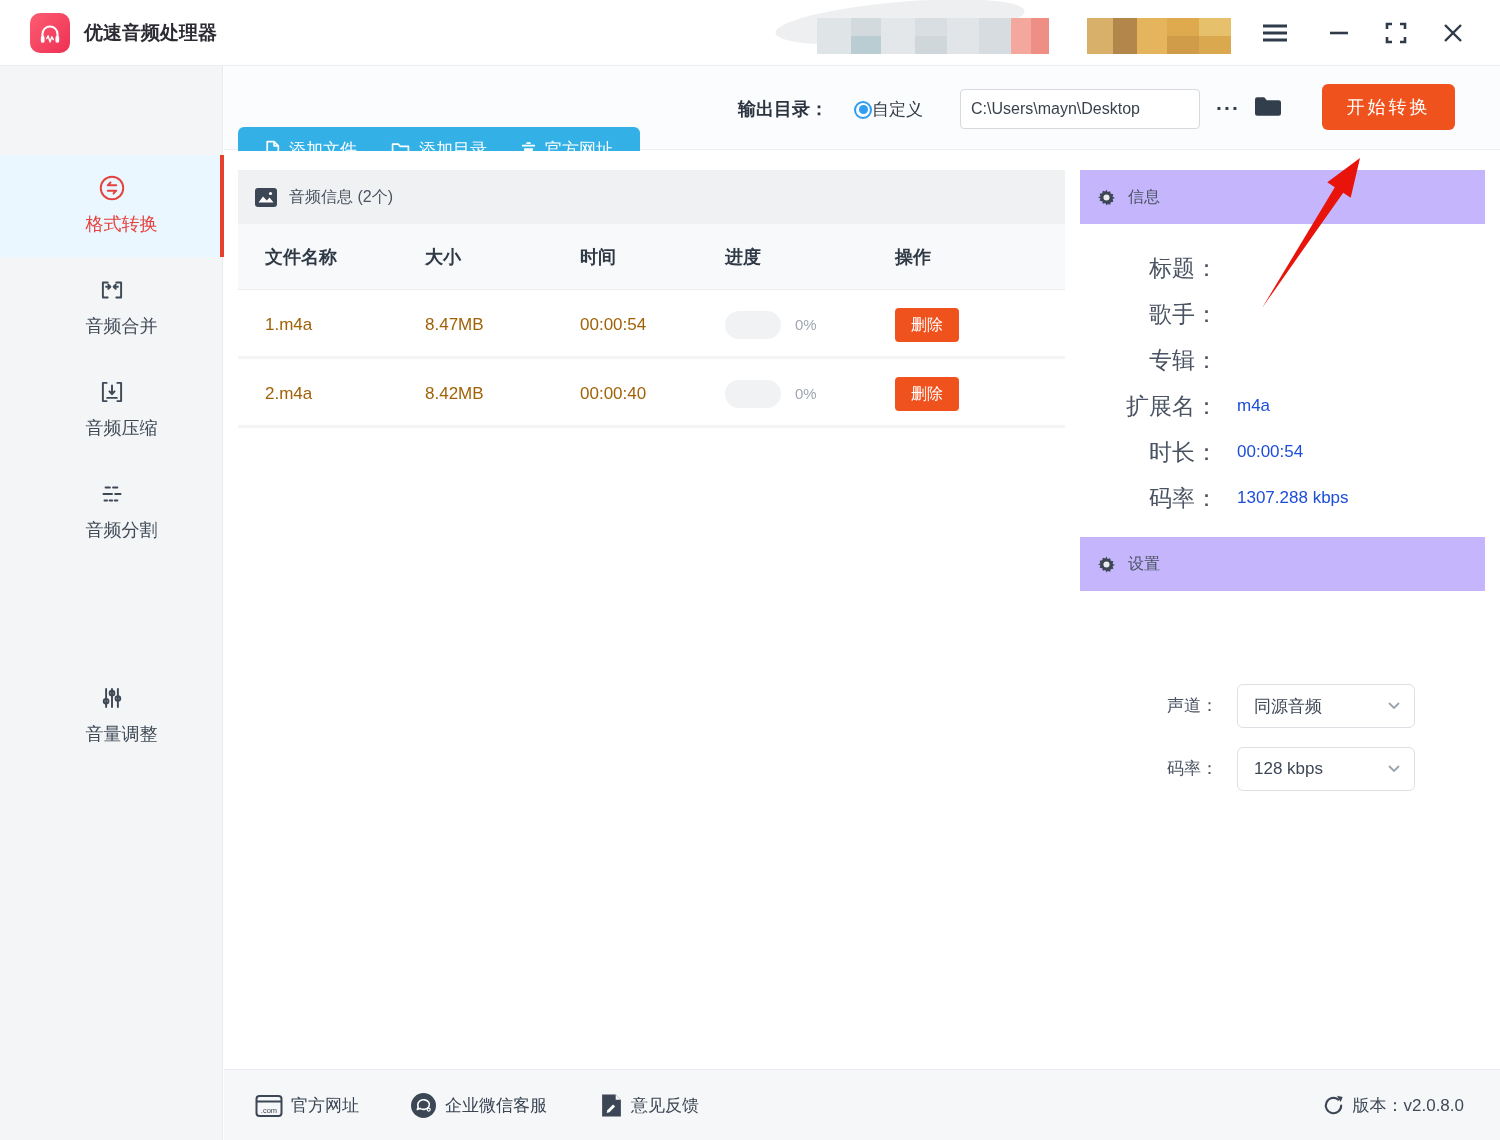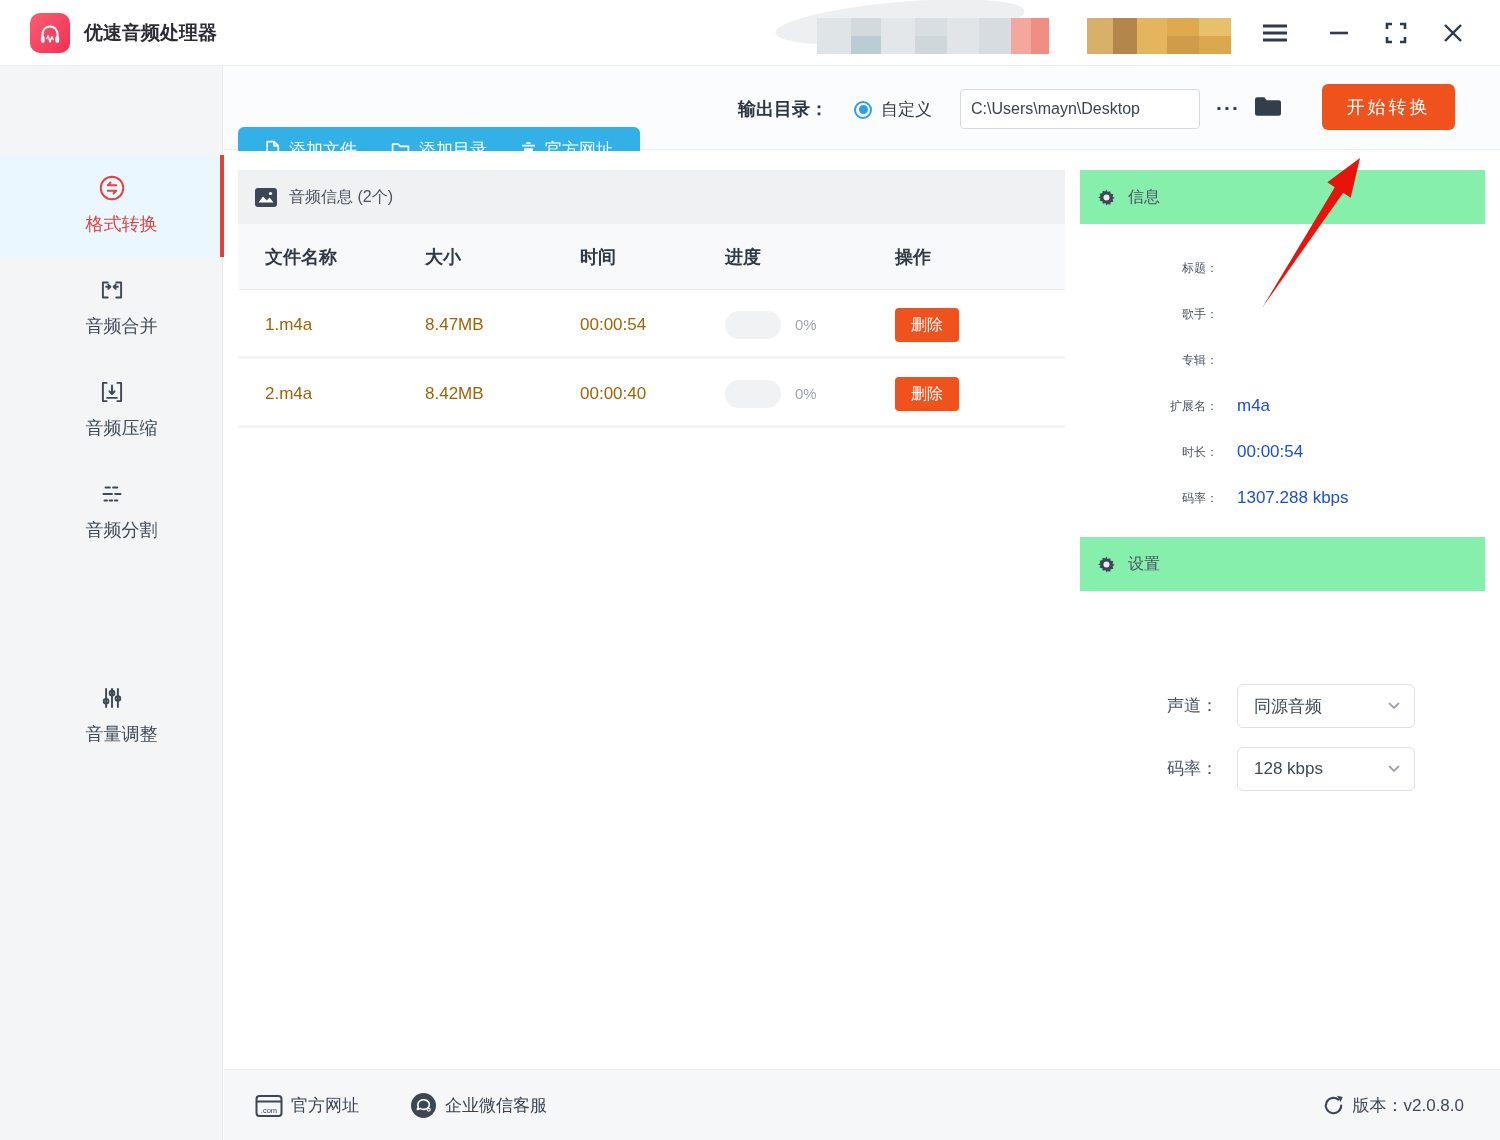--- a/index.html
+++ b/index.html
@@ -33,53 +33,53 @@
   .side-item.active::after { content:""; position:absolute; right:-1px; top:0; bottom:0; width:4px; background:#e8402e; }
   
   .toolbar { position:absolute; left:224px; right:0; top:66px; height:84px;
     background:#fbfcfd; border-bottom:1px solid #eef0f2; }
   .btn-group { position:absolute; left:14px; top:21px; height:45px; background:#33b1e7;
     border-radius:6px; display:flex; align-items:center; padding:0 10px;margin-top:40px; }
   .blue-btn { display:flex; align-items:center; gap:9px; padding:0 17px; height:45px;
     color:#fff; font-size:17px; cursor:pointer; }
   .out-label { position:absolute; left:514px; top:21px; height:45px; line-height:45px;
     font-size:18px; font-weight:600; color:#2b3440; }
-  .radio-wrap { position:absolute; left:630px; top:21px; height:45px; display:flex; align-items:center; gap:9px; cursor:pointer;font-family:Liberation Serif, serif; }
+  .radio-wrap { position:absolute; left:630px; top:21px; height:45px; display:flex; align-items:center; cursor:pointer;font-family:Liberation Serif, serif; }
   .radio { width:18px; height:18px; border-radius:50%; border:2px solid #2e9df2;
     display:flex; align-items:center; justify-content:center; }
   .radio .dot { width:9px; height:9px; border-radius:50%; background:#2e9df2; }
   .radio-label { font-size:17px; color:#323b46; }
   .path-input { position:absolute; left:736px; top:23px; width:240px; height:40px;
     border:1px solid #d6dade; border-radius:4px; background:#fff; padding:0 6px 0 10px;
     font-size:16px; color:#3a424d; font-family:inherit; white-space:nowrap; overflow:hidden; }
   .more-btn { position:absolute; left:986px; top:23px; width:36px; height:40px; line-height:38px;
     text-align:center; font-size:21px; font-weight:bold; color:#333e4a; letter-spacing:1px; cursor:pointer; }
   .browse-folder { position:absolute; left:1030px; top:29px; cursor:pointer; }
   .start-btn { position:absolute; left:1098px; top:18px; width:133px; height:46px;
     background:#f0521e; border:none; border-radius:6px; color:#fff; font-size:18px;
     letter-spacing:3px; font-family:inherit; cursor:pointer; }
   
   .main { position:absolute; left:224px; right:0; top:151px; bottom:71px; background:#fff; }
   .table-panel { position:absolute; left:14px; top:19px; width:827px; height:890px; background:#fff; }
   .right-panel { position:absolute; left:856px; top:19px; width:405px; height:890px; background:#fff; }
   .panel-strip { height:54px; background:#f0f1f3; display:flex; align-items:center; padding-left:17px; gap:12px; }
-  .right-panel .panel-strip { background:#86efac;text-align:right; }
+  .right-panel .panel-strip { background:#c4b5fd;text-align:right; }
   .strip-title { font-size:16px; color:#4a5360; }
   .cols-row { position:relative; height:66px; background:#f8f9fa; border-bottom:1px solid #ececef; }
   .col-h { position:absolute; top:0; height:66px; line-height:66px; font-size:18px; font-weight:bold; color:#2f3945; }
   .f-row { position:relative; height:69px; background:#fff; border-bottom:3px solid #f3f4f6; }
   .cell { position:absolute; top:0; height:69px; line-height:69px; font-size:17px; color:#a16207; }
   .pill { position:absolute; left:487px; top:21px; width:56px; height:28px; border-radius:14px; background:#f1f2f4; }
   .pct { position:absolute; left:557px; top:0; height:69px; line-height:69px; font-size:15px; color:#a0a7b0; }
   .del-btn { position:absolute; left:657px; top:18px; width:64px; height:34px; background:#f0521e;
     border:none; border-radius:4px; color:#fff; font-size:16px; font-family:inherit; cursor:pointer; }
   
   .info-field { position:absolute; left:0; width:405px; height:46px; }
   .if-label { position:absolute; left:0; top:0; width:138px; height:46px; line-height:46px;
-    text-align:right; font-size:12px; color:#4a5362; }
+    text-align:right; font-size:23px; color:#4a5362; }
   .if-value { position:absolute; left:157px; top:0; height:46px; line-height:46px; font-size:17px; color:#1d4ed8; }
   .set-field { position:absolute; left:0; width:405px; height:44px; }
   .dropdown { position:absolute; left:157px; top:0; width:178px; height:44px; background:#fff;
     border:1.5px solid #dcdfe4; border-radius:6px; display:flex; align-items:center;
     padding:0 14px 0 16px; cursor:pointer; }
   .dd-value { flex:1; font-size:17px; color:#3f4856; }
   .sf-label { position:absolute; left:0; top:0; width:138px; height:44px; line-height:44px;
     text-align:right; font-size:17px; color:#4a5362; }
   
   .footer { position:absolute; left:224px; right:0; bottom:0; height:71px;
@@ -365,20 +365,28 @@
     <span>官方网址</span>
   </div>
   <div class="foot-item" style="left:186px">
     <svg width="27" height="27" viewBox="0 0 27 27">
       <circle cx="13.5" cy="13.5" r="12.5" fill="#3c4654"></circle>
       <path d="M7.8 12.6 a5.8 4.8 0 1 1 2.3 3.8 l-2.8 1 1-2.4 a4.8 4.8 0 0 1 -.5 -2.4z" fill="none" stroke="#fff" stroke-width="1.6" stroke-linejoin="round"></path>
       <circle cx="18.7" cy="17.6" r="1.5" fill="#3c4654" stroke="#fff" stroke-width="1.2"></circle>
     </svg>
     <span>企业微信客服</span>
   </div>
+  <div class="foot-item" style="left:376px">
+    <svg width="23" height="25" viewBox="0 0 22 24">
+      <path d="M2 1.5 h13 l5 5 v16 H2 z" fill="#3c4654"></path>
+      <path d="M15 1.5 v5 h5 z" fill="#f6f7f9"></path>
+      <path d="M7 16.5 l5.5 -5.5 2 2 -5.5 5.5 -2.6 .6 z" fill="#fff"></path>
+    </svg>
+    <span>意见反馈</span>
+  </div>
   <div class="version">
     <svg width="23" height="23" viewBox="0 0 24 24">
       <path d="M20 12 a8 8 0 1 1 -3 -6.2" fill="none" stroke="#3c4654" stroke-width="2.2" stroke-linecap="round"></path>
       <polygon points="15.6,1.8 21.6,3 19.4,8.4" fill="#3c4654"></polygon>
     </svg>
     <span>版本：v2.0.8.0</span>
   </div>
 </div>
 
 <svg class="annot">

